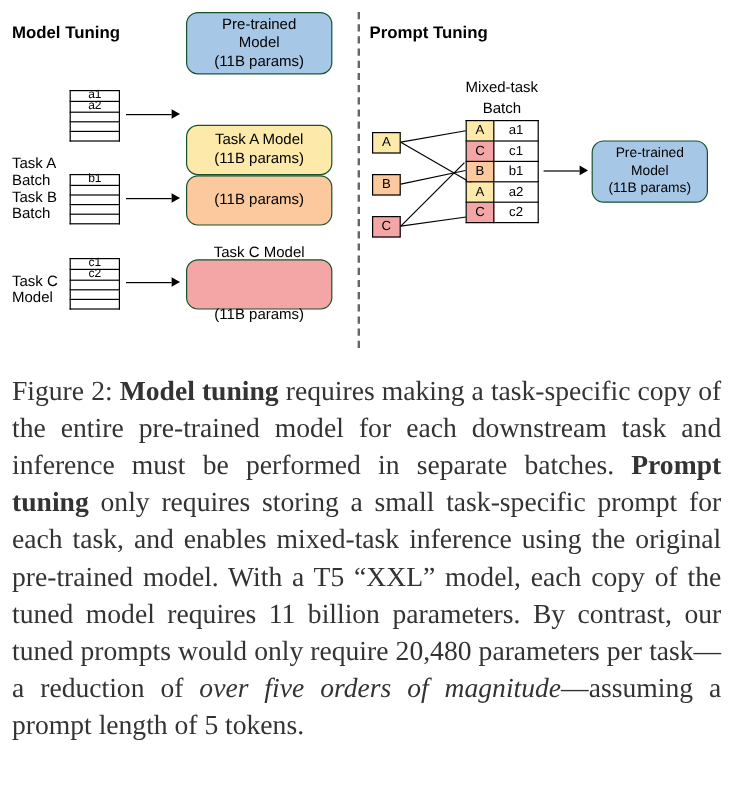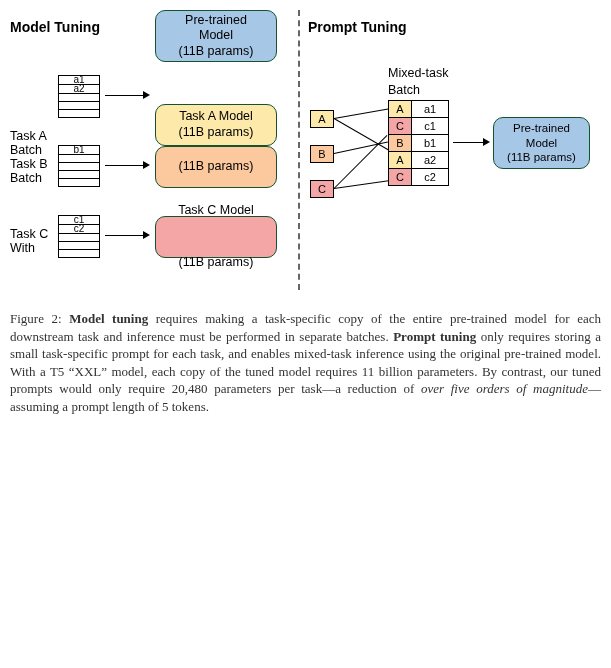--- a/index.html
+++ b/index.html
@@ -90,42 +90,42 @@
     height: 16px;
     text-align: center;
     line-height: 16px;
     padding: 0;
   }
   .mixed-table td.task { width: 22px; }
   .mixed-table td.item { width: 36px; }
   .right-label {
     position: absolute;
     font-size: 12.5px;
-    text-align: left;
+    text-align: center;
   }
   .arrow-right {
     position: absolute;
     width: 0; height: 0;
     border-top: 4px solid transparent;
     border-bottom: 4px solid transparent;
     border-left: 7px solid #000;
   }
   .arrow-line {
     position: absolute;
     background: #000;
     height: 1px;
   }
   .slant {
     position: absolute;
     background: #000;
     transform-origin: left center;
   }
   .caption {
     font-family: 'Times New Roman', Times, serif;
-    font-size: 13px;
+    font-size: 23px;
     text-align: justify;
     color: #333;
     margin-top: 20px;
   }
   .caption b { font-weight: bold; }
   .caption i { font-style: italic; }
 </style>
 </head>
 <body>
 
@@ -189,21 +189,21 @@
           </tr>
     </tbody>
       </table>
     <div class="arrow-line" style="left:95px; top:155px; width:38px;"></div>
     <div class="arrow-right" style="left:133px; top:151px;"></div>
     <div class="box orange" style="left:145px; top:136px; width:120px; height:40px;">
       <span>(11B params)</span>
     </div>
 
     <div class="batch-label" style="left:0; top:218px; white-space:pre;">Task C
-With</div>
+Model</div>
     <table class="mini-table" style="left:48px; top:205px;">
       <tbody>
           <tr>
             <td style="width:40px;">c1</td>
           </tr>
       <tr>
             <td>c2</td>
           </tr>
       <tr>
             <td class="empty"></td>

